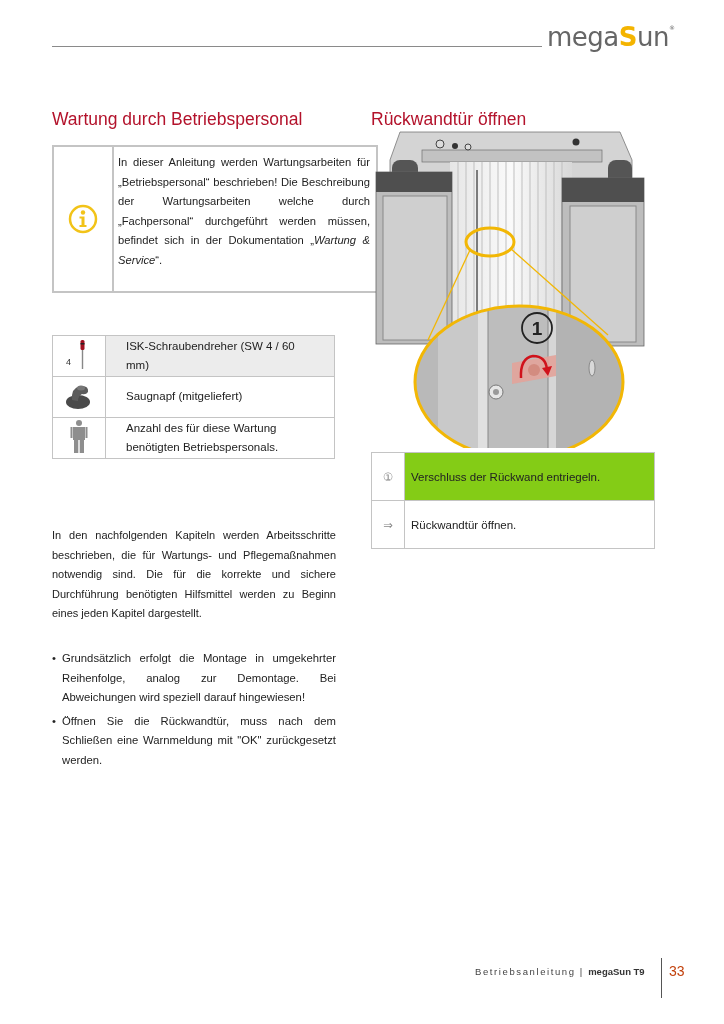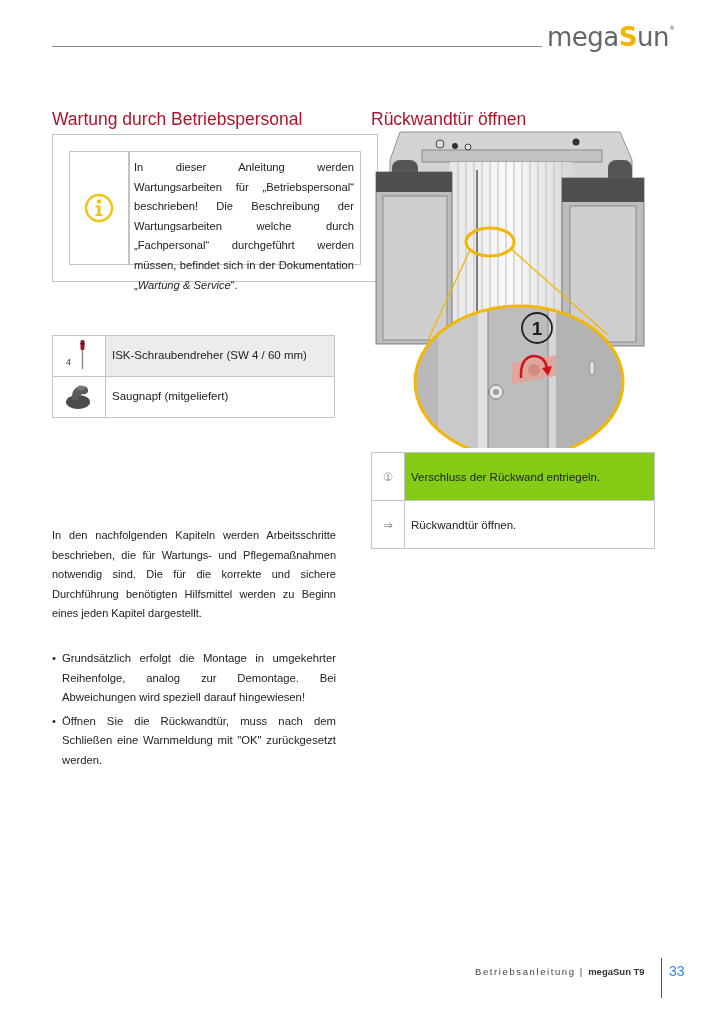--- a/index.html
+++ b/index.html
@@ -9,31 +9,31 @@
 
   
   .header-rule { left: 52px; top: 46px; width: 490px; height: 1px; background: #8a8a8a; }
   .logo { left: 547px; top: 22px; font-size: 26px; color: #666; letter-spacing: -0.5px; font-family: "DejaVu Sans", sans-serif; }
   .logo .s { color: #f4b400; font-weight: bold; }
   .logo .reg { font-size: 6px; vertical-align: top; position: relative; top: 2px; }
 
   h2 { margin: 0; font-size: 17.5px; font-weight: normal; color: #b3122b; position: absolute; white-space: nowrap; }
 
   
-  .info-box { left: 52px; top: 134px; width: 326px; height: 148px; border: 1px solid #c4c4c4; padding: 16px; box-sizing: border-box; }
+  .info-box { left: 52px; top: 145px; width: 326px; height: 148px; border: 1px solid #c4c4c4; padding: 0; box-sizing: border-box; }
   .info-inner { width: 100%; height: 100%; border: 1px solid #c4c4c4; box-sizing: border-box; display: flex; }
   .info-icon-cell { width: 58px; border-right: 2px solid #c4c4c4; display: flex; align-items: center; justify-content: center; }
   .info-text { flex: 1; padding: 6px 6px 0 4px; font-size: 11.2px; line-height: 19.6px; text-align: justify; color: #222; }
   .info-text i { font-style: italic; }
 
   
   .tools { left: 52px; top: 335px; width: 283px; border-collapse: collapse; }
   .tools td { border: 1px solid #c4c4c4; font-size: 11.5px; color: #222; }
   .tools td.icon { width: 50px; text-align: center; background: #fff; }
-  .tools td.txt { padding: 0 6px; line-height: 19.5px; }
+  .tools td.txt { padding: 0 20px; line-height: 19.5px; }
   .tools tr.shaded td.txt { background: #ececec; }
   .tools tr { height: 41px; }
 
   .para { left: 52px; top: 526px; width: 284px; font-size: 11px; line-height: 19.6px; text-align: justify; color: #222; }
   .bullets { left: 52px; top: 649px; width: 284px; font-size: 11.3px; line-height: 19.6px; color: #222; margin: 0; padding: 0; list-style: none; }
   .bullets li { position: relative; padding-left: 10px; text-align: justify; margin-bottom: 4px; }
   .bullets li .dot { position: absolute; left: 0; top: 0; }
 
   
   .illus { left: 370px; top: 130px; width: 288px; height: 318px; }
@@ -41,21 +41,21 @@
   .steps { left: 371px; top: 452px; width: 284px; border-collapse: collapse; }
   .steps td { border: 1px solid #c4c4c4; font-size: 11.5px; color: #222; height: 45px; }
   .steps td.sym { width: 30px; text-align: center; color: #888; }
   .steps td.txt { padding: 0 6px; }
   .steps tr.hl td.txt { background: #84cc16; }
 
   
   .footer { left: 475px; top: 966px; font-size: 9.5px; color: #444; letter-spacing: 1.6px; white-space: nowrap; }
   .footer b { letter-spacing: 0; color: #333; }
   .footer-rule { left: 661px; top: 958px; width: 1px; height: 40px; background: #555; }
-  .page-num { left: 669px; top: 963px; font-size: 14px; color: #3b82f6; }
+  .page-num { left: 669px; top: 963px; font-size: 14px; color: #c2410c; }
 </style>
 </head>
 <body>
 
 <div class="abs header-rule"></div>
 <div class="abs logo"><span>mega</span><span class="s">S</span><span>un</span><span class="reg">®</span></div>
 
 <h2 style="left:52px; top:109px;">Wartung durch Betriebspersonal</h2>
 <div class="abs info-box">
   <div class="info-inner">
@@ -86,20 +86,33 @@
   </tr>
   <tr>
     <td class="icon">
       <svg width="34" height="32" viewBox="0 0 34 32">
         <ellipse cx="16" cy="22" rx="12" ry="7" fill="#4a4a4a"></ellipse>
         <path d="M10 20 Q9 8 18 6 Q27 5 26 12 Q24 15 20 14 Q16 16 16 21 Z" fill="#5c5c5c"></path>
         <ellipse cx="19" cy="8" rx="4" ry="2.5" fill="#777"></ellipse>
       </svg>
     </td>
     <td class="txt">Saugnapf (mitgeliefert)</td>
+  </tr>
+  <tr>
+    <td class="icon">
+      <svg width="20" height="36" viewBox="0 0 20 36">
+        <circle cx="10" cy="4" r="3" fill="#8e8e8e"></circle>
+        <rect x="4" y="8" width="12" height="13" fill="#8e8e8e"></rect>
+        <rect x="1.5" y="8" width="2" height="11" fill="#8e8e8e"></rect>
+        <rect x="16.5" y="8" width="2" height="11" fill="#8e8e8e"></rect>
+        <rect x="5" y="21" width="4.3" height="13" fill="#8e8e8e"></rect>
+        <rect x="10.7" y="21" width="4.3" height="13" fill="#8e8e8e"></rect>
+      </svg>
+    </td>
+    <td class="txt">Anzahl des für diese Wartung benötigten Betriebspersonals.</td>
   </tr>
 </tbody>
   </table>
 
 <div class="abs para">In den nachfolgenden Kapiteln werden Arbeitsschritte beschrieben, die für Wartungs- und Pflegemaßnahmen notwendig sind. Die für die korrekte und sichere Durchführung benötigten Hilfsmittel werden zu Beginn eines jeden Kapitel dargestellt.</div>
 
 <ul class="abs bullets">
   <li><span class="dot">•</span><span>Grundsätzlich erfolgt die Montage in umgekehrter Reihenfolge, analog zur Demontage. Bei Abweichungen wird speziell darauf hingewiesen!</span></li>
   <li><span class="dot">•</span><span>Öffnen Sie die Rückwandtür, muss nach dem Schließen eine Warnmeldung mit "OK" zurückgesetzt werden.</span></li>
 </ul>

